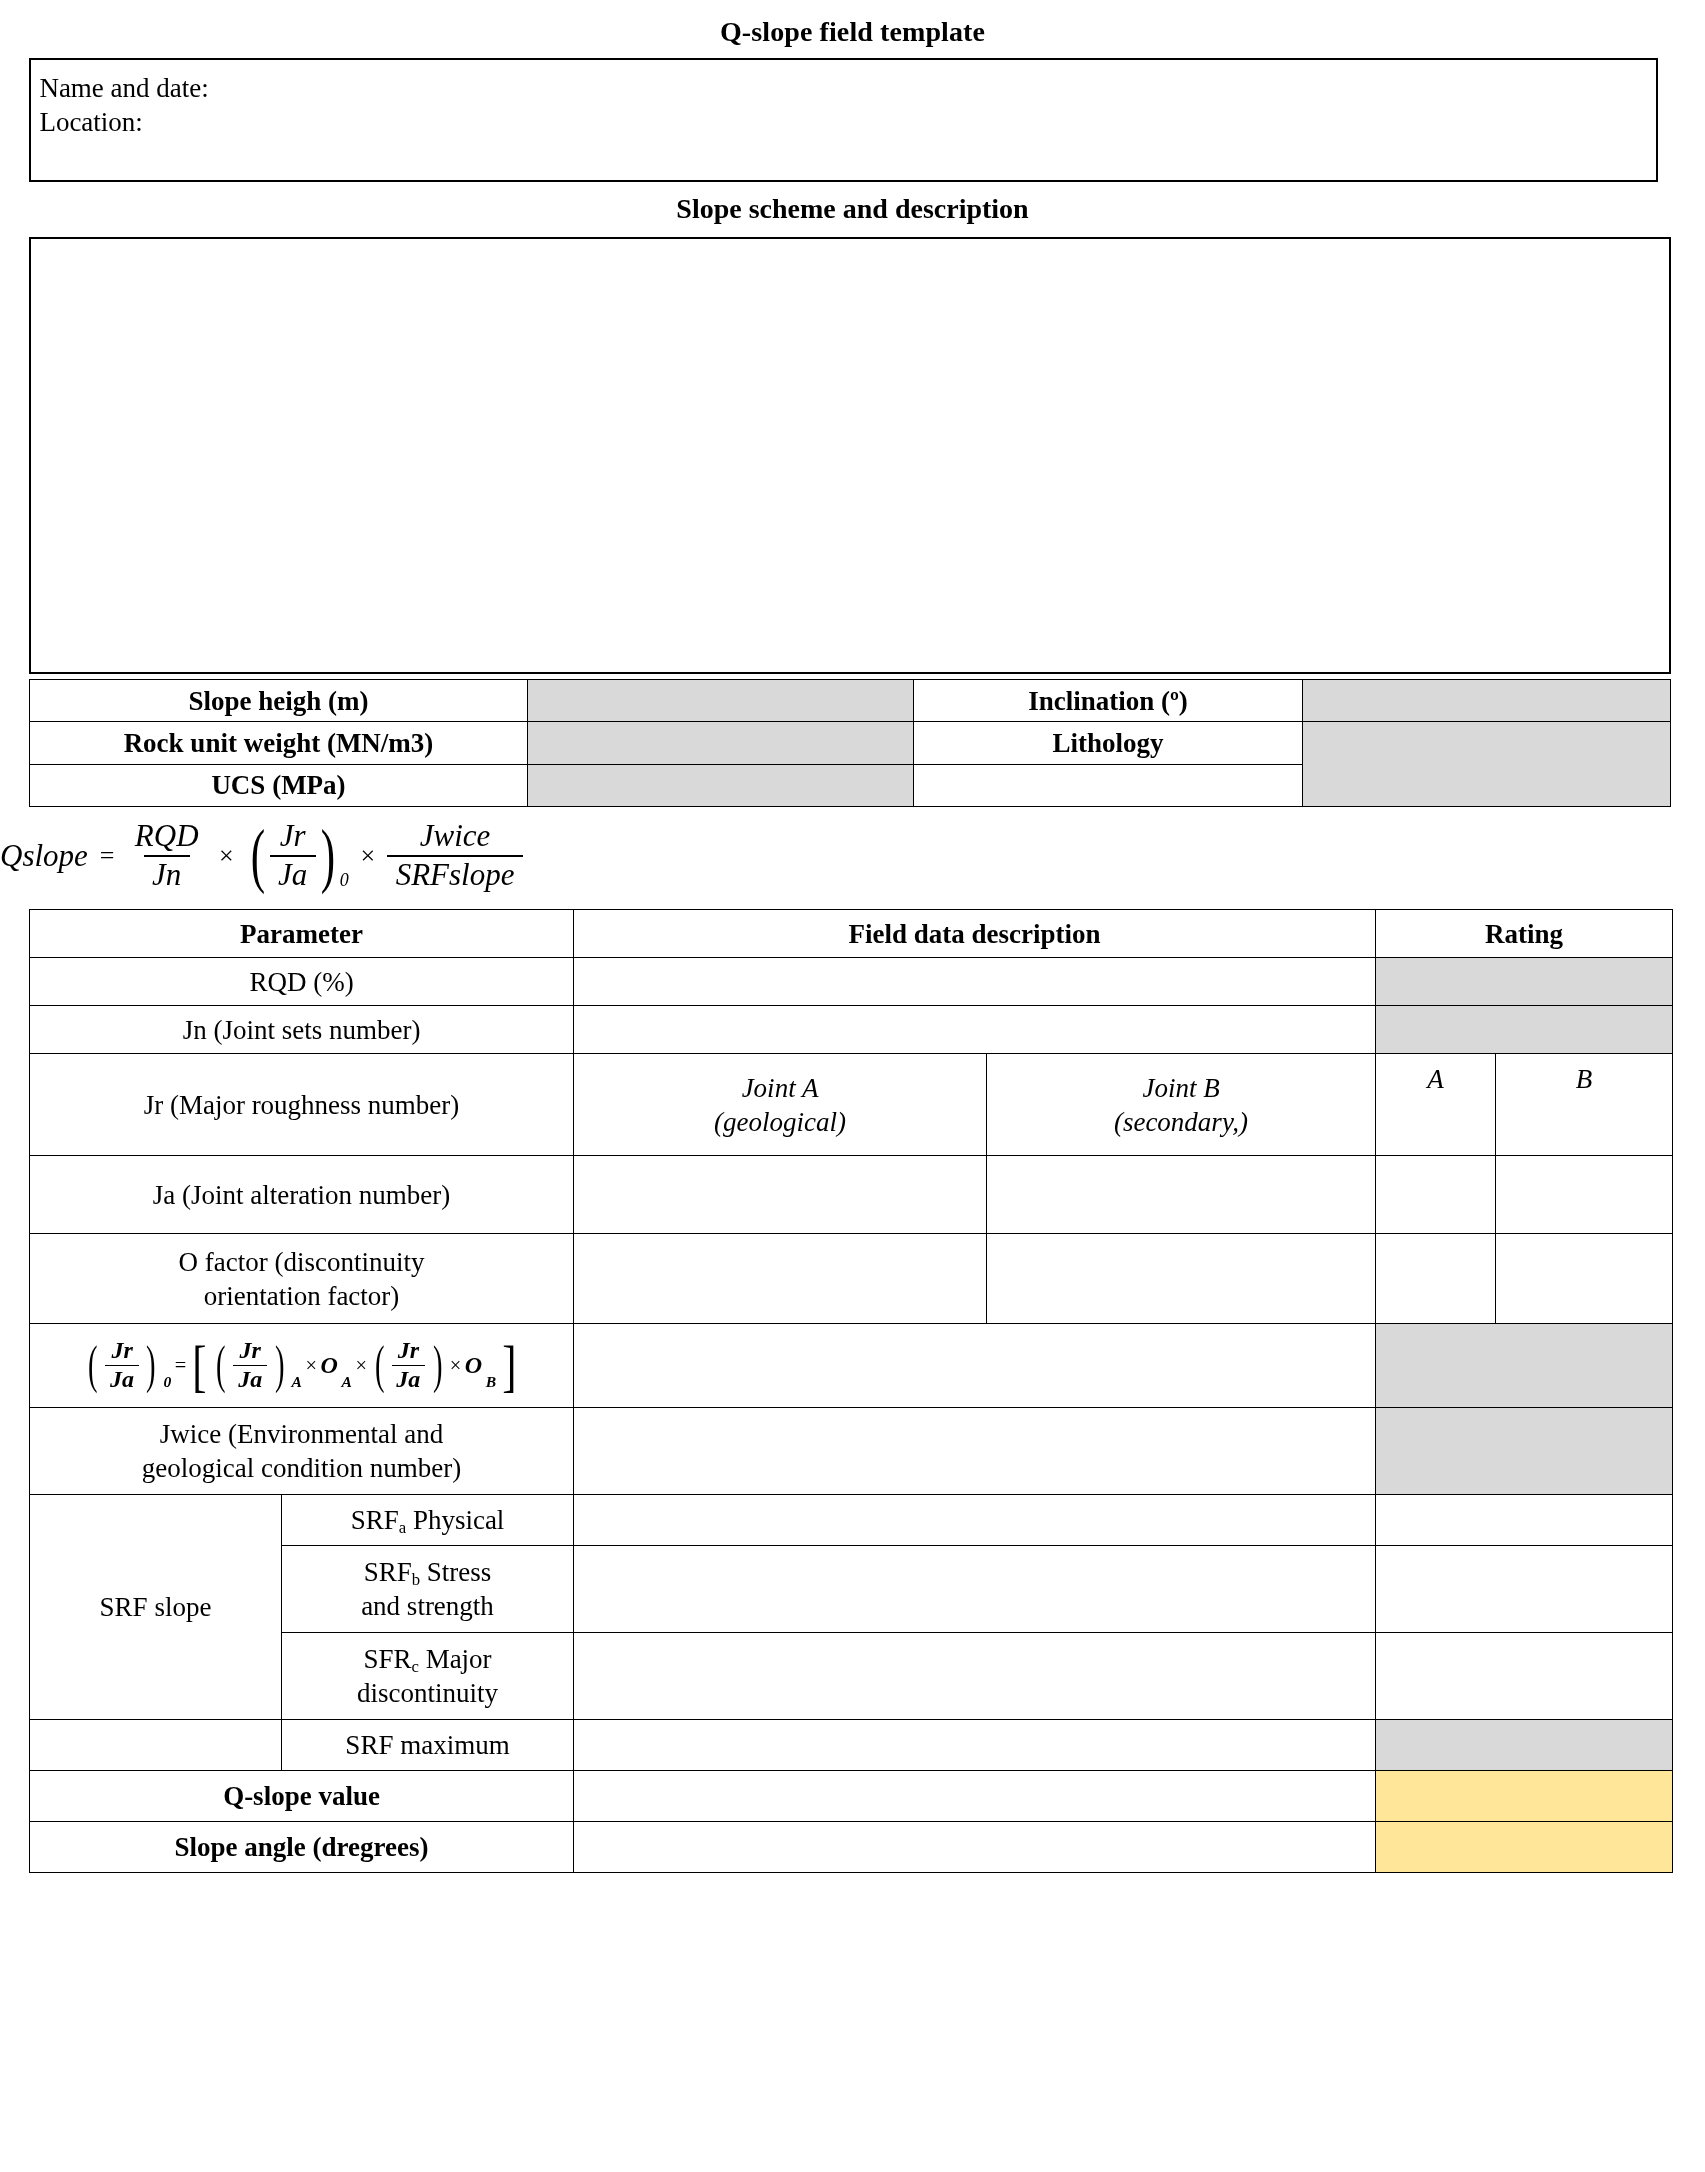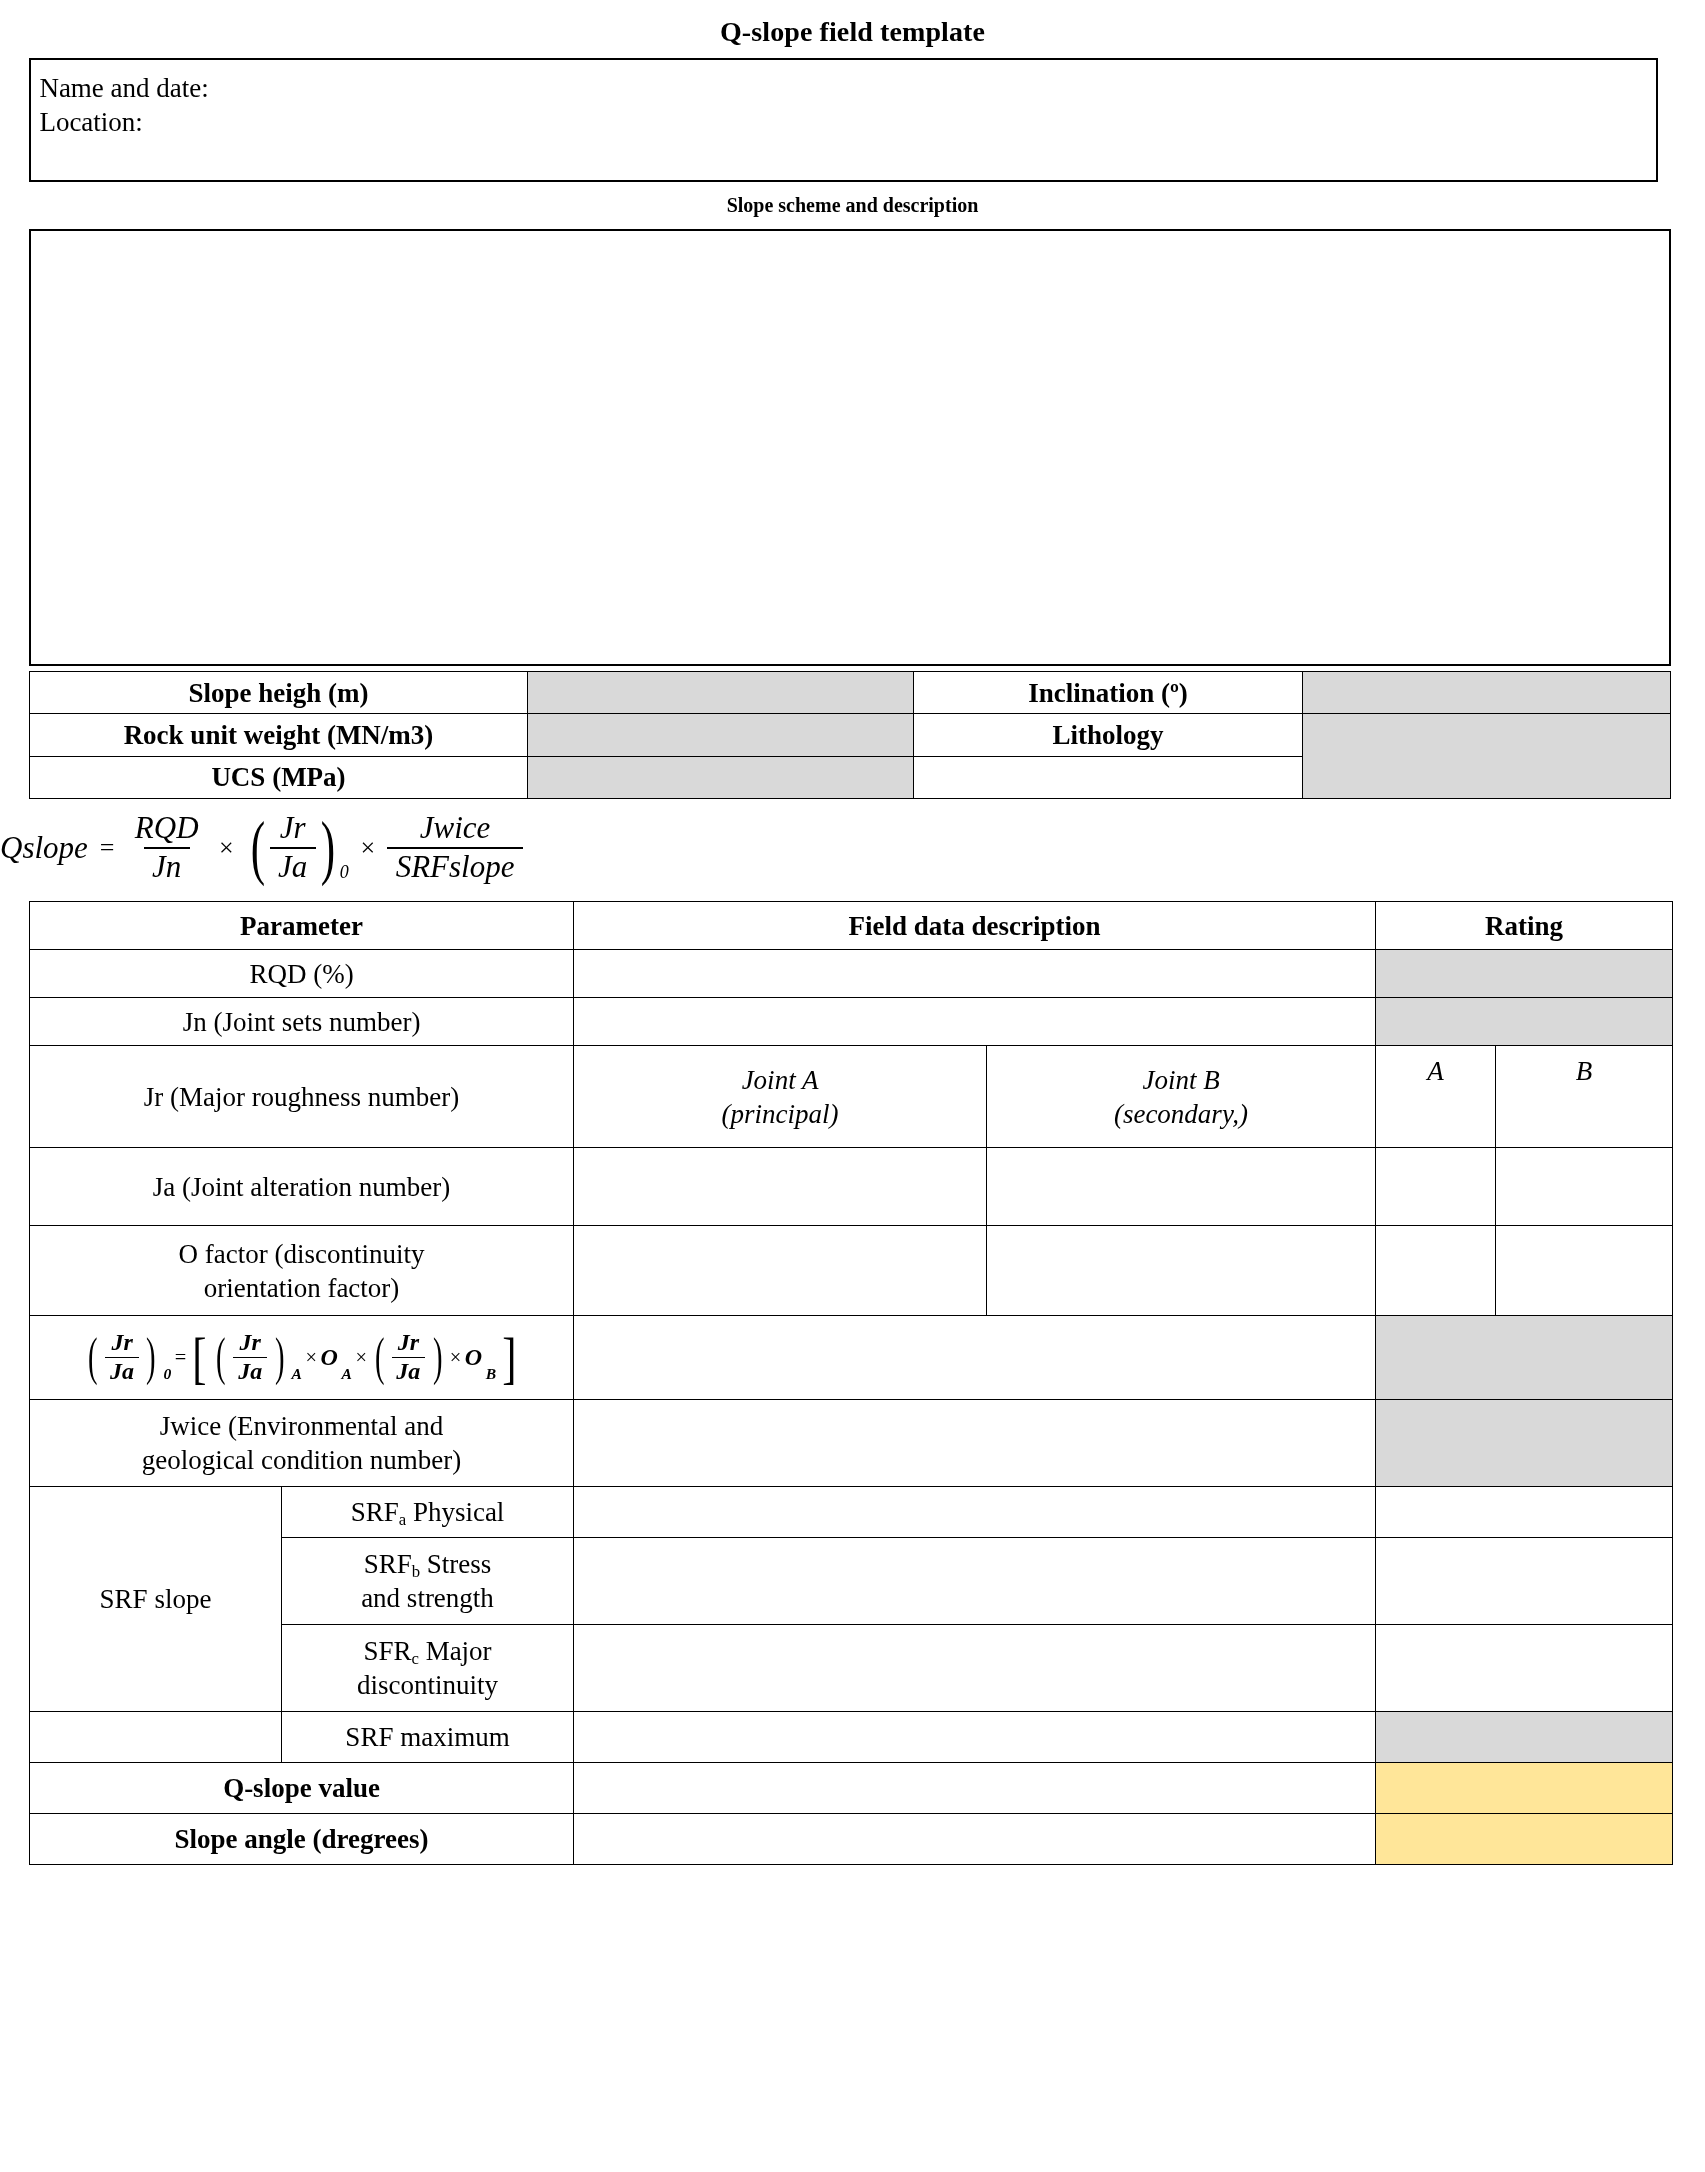--- a/index.html
+++ b/index.html
@@ -27,21 +27,21 @@
     font-weight: bold;
     font-size: 28px;
     line-height: 1;
     padding-top: 18px;
     letter-spacing: 0.1px;
   }
 
   .section-title {
     text-align: center;
     font-weight: bold;
-    font-size: 20px;
+    font-size: 28px;
     line-height: 1;
     margin-top: 13px;
     margin-bottom: 14.4px;
   }
 
   
   .header-box {
     margin: 12px 47px 0 29px;
     border: 2.4px solid #000;
     height: 124px;
@@ -268,21 +268,21 @@
       <tr>
         <td class="param-cell" colspan="2" style="height:48px">Jn (Joint sets number)</td>
         <td colspan="2"></td>
         <td class="gray" colspan="2"></td>
       </tr>
 
       <tr>
         <td class="param-cell" colspan="2" style="height:102px">Jr (Major roughness number)</td>
         <td class="ital">
           <div>Joint A</div>
-          <div>(principal)</div>
+          <div>(geological)</div>
         </td>
         <td class="ital">
           <div>Joint B</div>
           <div>(secondary,)</div>
         </td>
         <td class="ital" style="vertical-align:top;padding-top:8.4px">A</td>
         <td class="ital" style="vertical-align:top;padding-top:8.4px">B</td>
       </tr>
 
       <tr>

